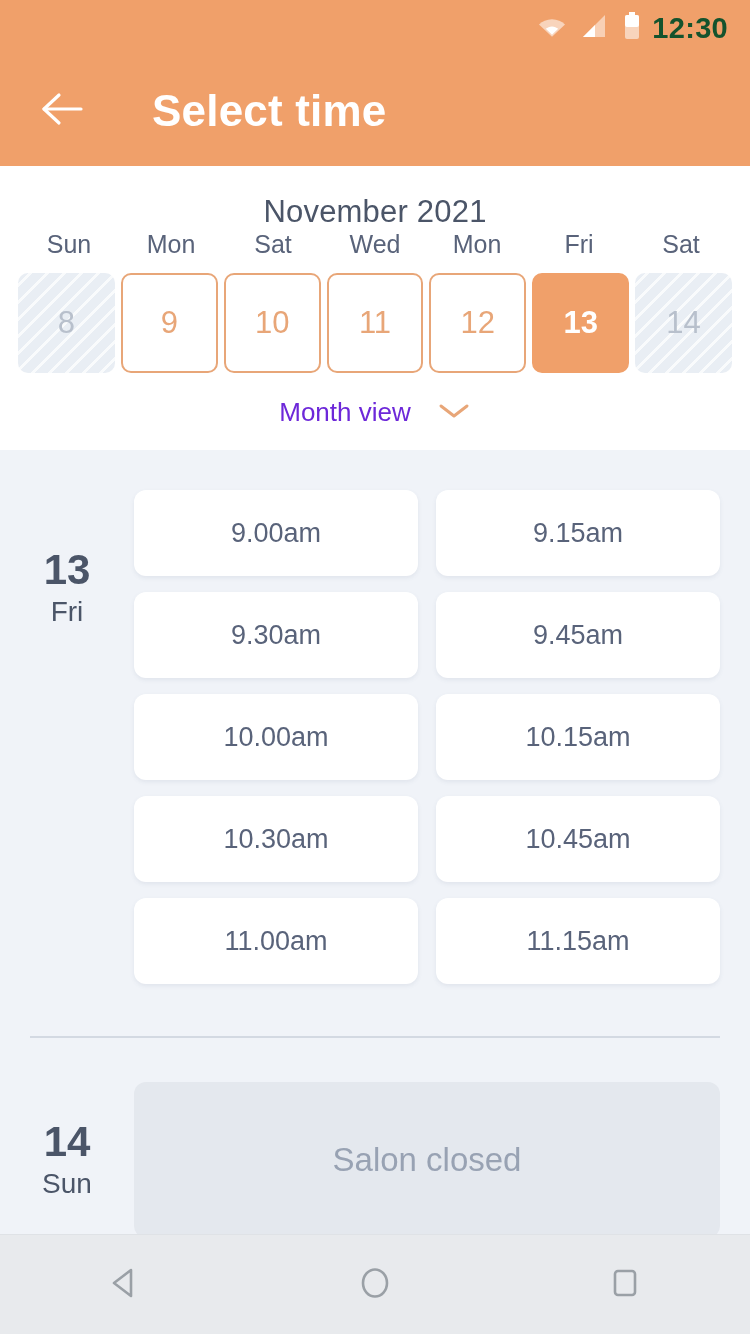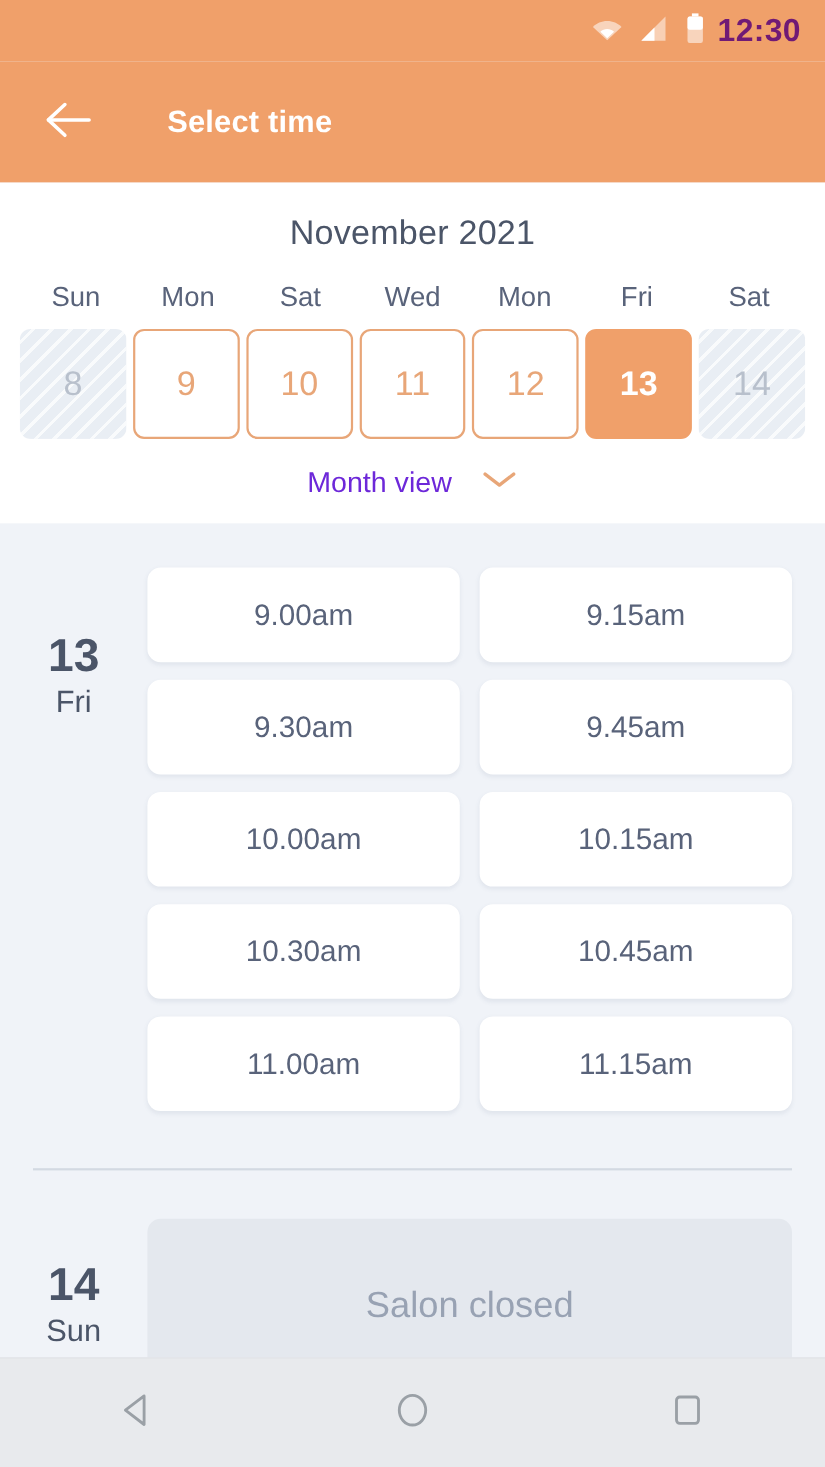--- a/index.html
+++ b/index.html
@@ -34,21 +34,21 @@
     padding: 0 22px 0 0;
     flex: 0 0 auto;
   }
   .status-icons {
     display: flex;
     align-items: center;
     gap: 16px;
   }
   .si { display: block; }
   .status-time {
-    color: #701a75;
+    color: #14532d;
     font-size: 29px;
     font-weight: bold;
     letter-spacing: 0.3px;
     margin-left: 12px;
     line-height: 1;
   }
 
   
   .appbar {
     height: 110px;
@@ -61,38 +61,37 @@
   .back-btn {
     width: 54px;
     height: 54px;
     display: flex;
     align-items: center;
     justify-content: center;
     cursor: pointer;
   }
   .appbar-title {
     color: #ffffff;
-    font-size: 28px;
+    font-size: 44px;
     font-weight: bold;
     margin-left: 62px;
     letter-spacing: 0.2px;
   }
 
   
   .calendar {
     background: #ffffff;
     padding: 28px 0 22px 0;
     flex: 0 0 auto;
   }
   .month-title {
     text-align: center;
     font-size: 31px;
     color: #4b5568;
     letter-spacing: 0.2px;
-    margin-bottom: 26px;
   }
   .weekdays {
     display: grid;
     grid-template-columns: repeat(7, 1fr);
     padding: 0 18px;
     margin-bottom: 14px;
   }
   .weekday {
     text-align: center;
     font-size: 25px;

